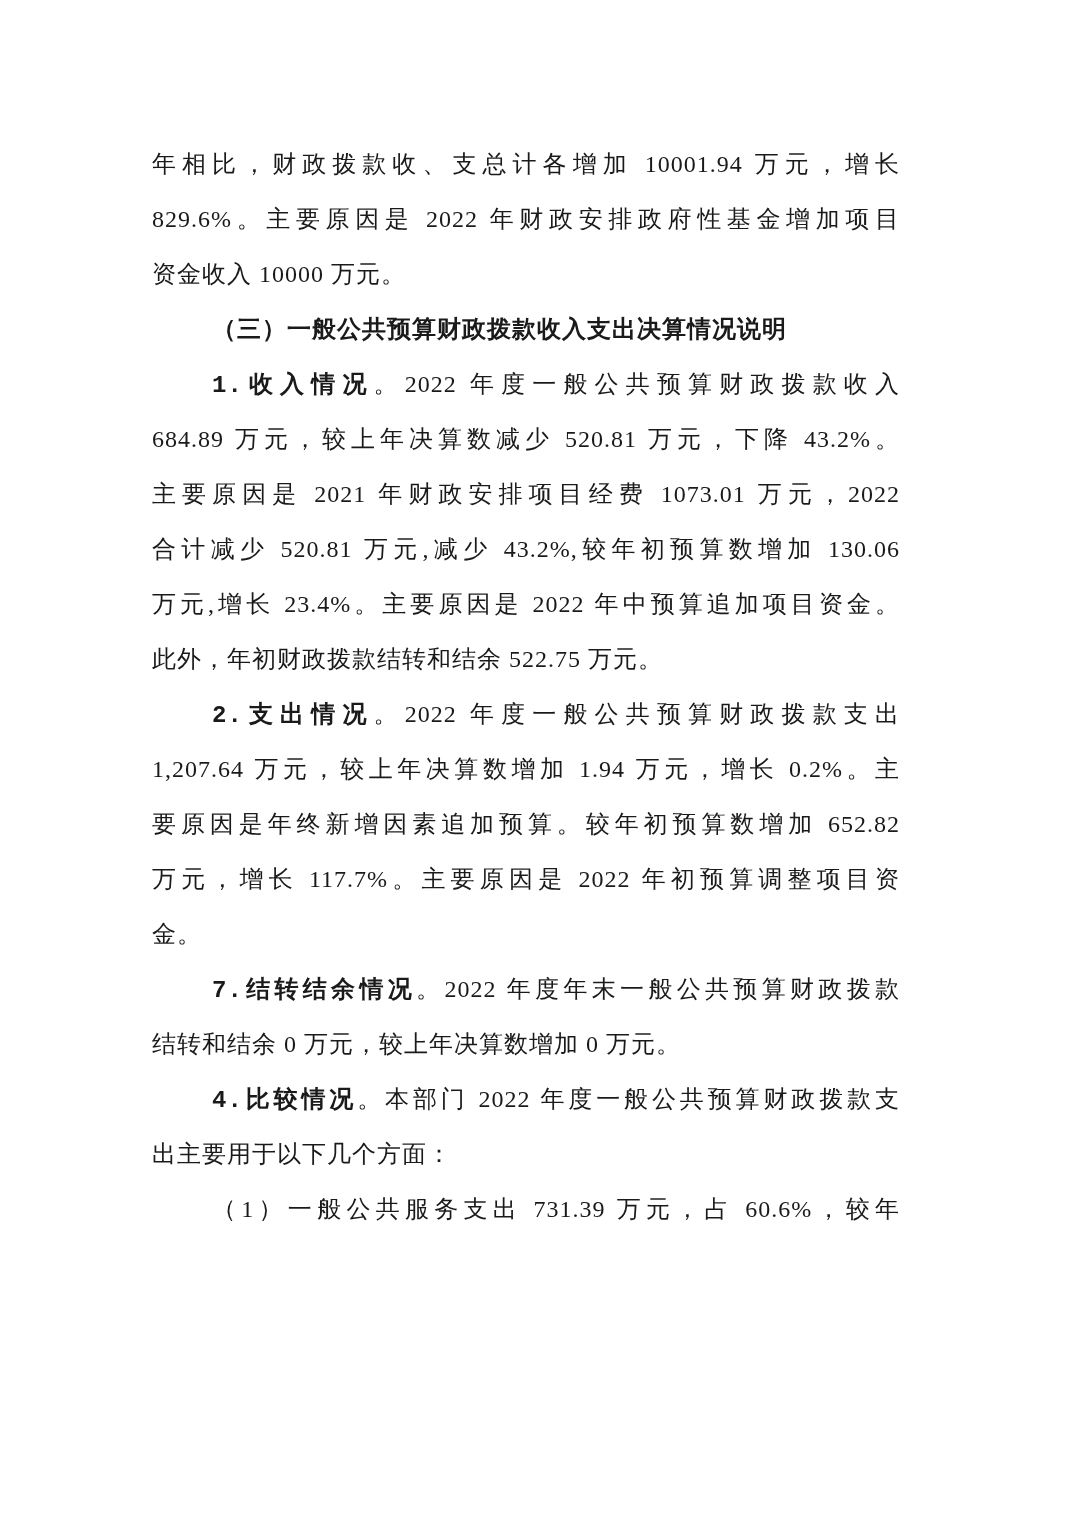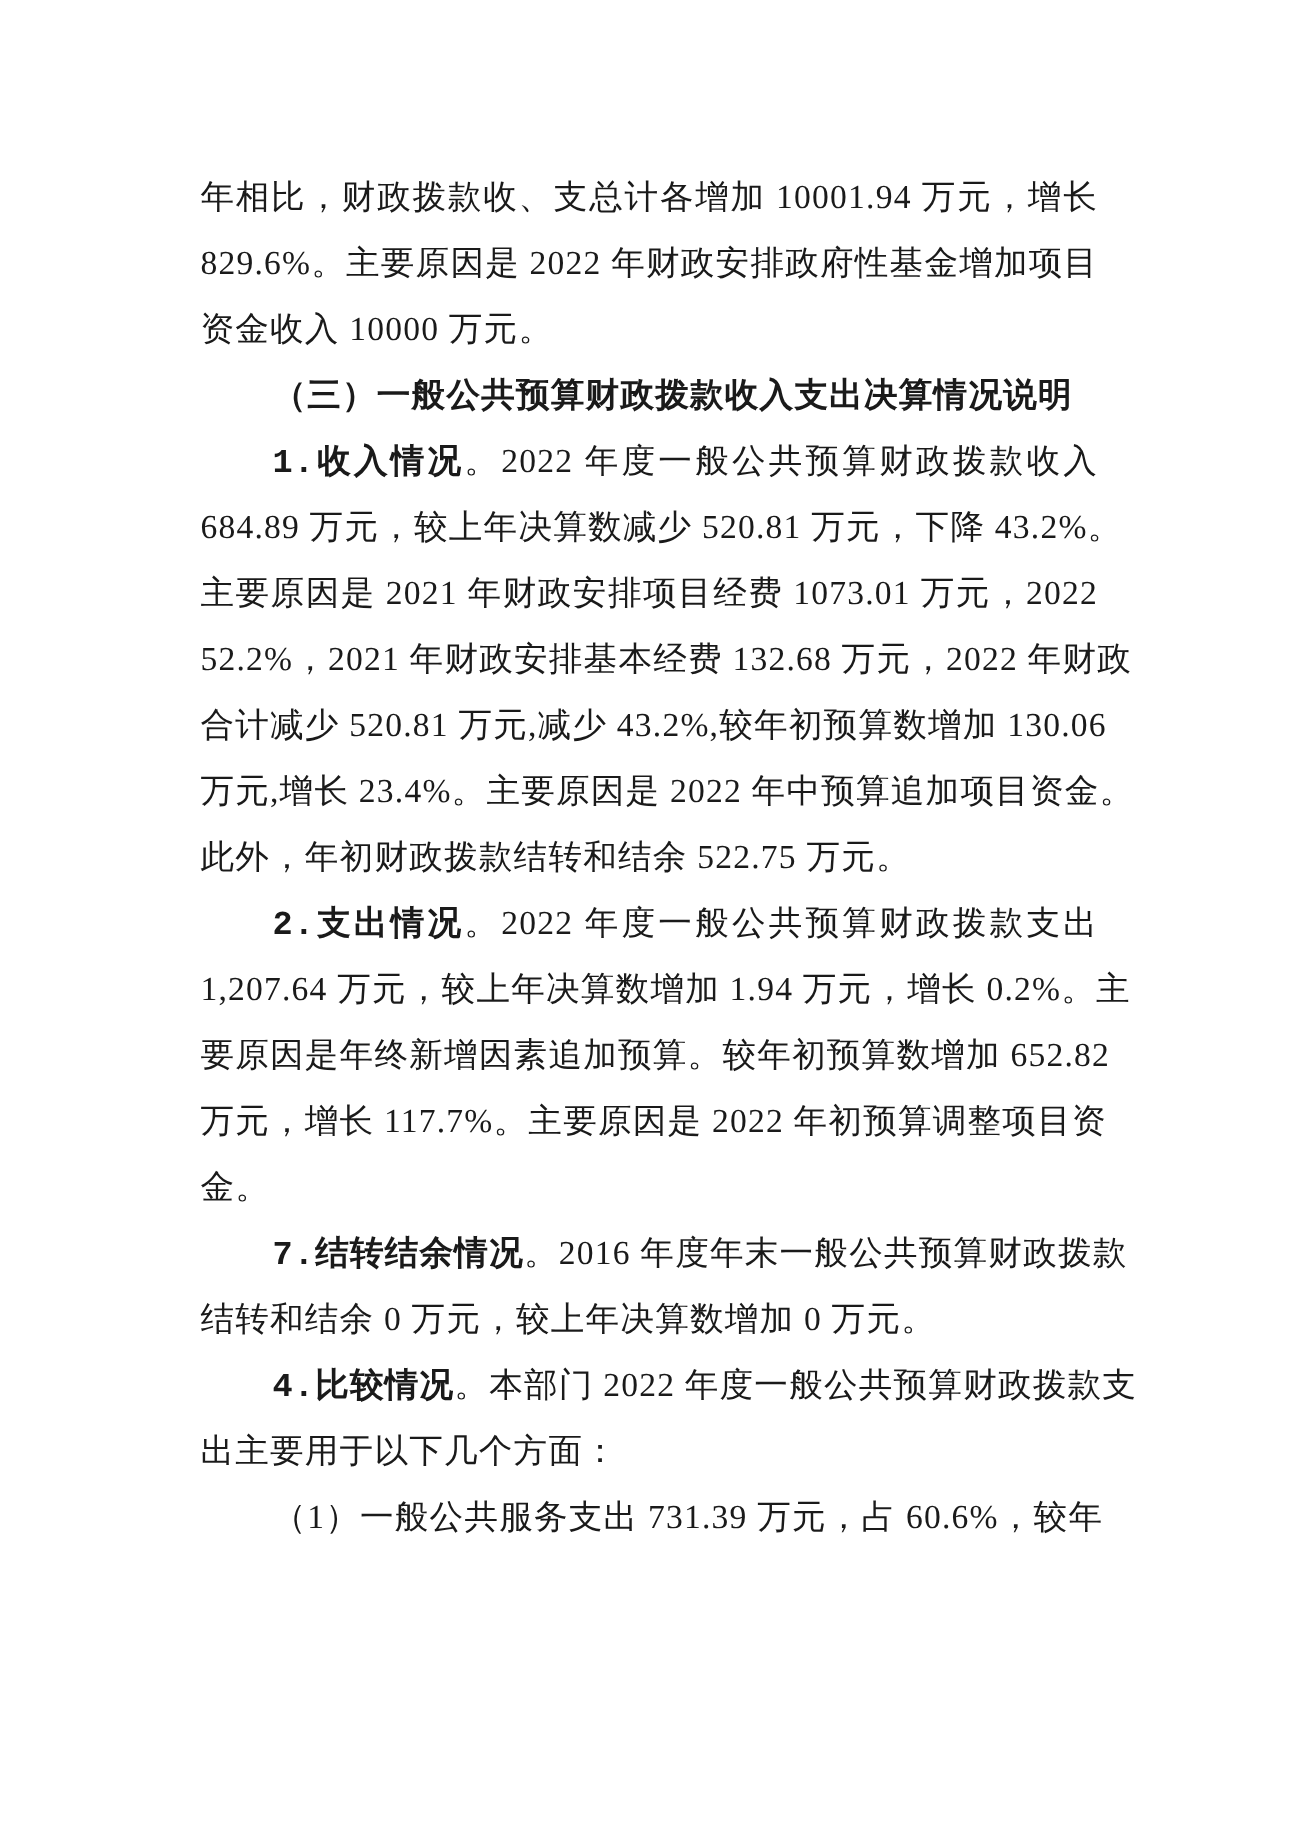--- a/index.html
+++ b/index.html
@@ -9,25 +9,25 @@
   }
   .page {
     position: relative;
     width: 1074px;
     height: 1520px;
     background: #ffffff;
     overflow: hidden;
   }
   .doc {
     position: absolute;
-    left: 167px;
+    left: 152px;
     top: 137px;
     width: 748px;
     font-family: "Liberation Serif", "DejaVu Serif", serif;
-    font-size: 28px;
+    font-size: 24px;
     color: #1a1a1a;
   }
   .line {
     height: 55px;
     line-height: 55px;
     white-space: nowrap;
     text-align: left;
     letter-spacing: 1px;
   }
   .line.fill {
@@ -47,28 +47,27 @@
 
 <div class="page">
   <div class="doc" id="doc" style="color: rgb(26, 26, 26);">
       <div class="line fill"><span>年相比，财政拨款收、支总计各增加 10001.94 万元，增长</span></div>
       <div class="line fill"><span>829.6%。主要原因是 2022 年财政安排政府性基金增加项目</span></div>
       <div class="line"><span>资金收入 10000 万元。</span></div>
       <div class="line indent"><span class="b">（三）一般公共预算财政拨款收入支出决算情况说明</span></div>
       <div class="line indent fill"><span class="b">1.收入情况</span><span>。2022 年度一般公共预算财政拨款收入</span></div>
       <div class="line fill"><span>684.89 万元，较上年决算数减少 520.81 万元，下降 43.2%。</span></div>
       <div class="line fill"><span>主要原因是 2021 年财政安排项目经费 1073.01 万元，2022</span></div>
-      <div class="line fill"><span>52.2%，2021 年财政安排基本经费 132.68 万元，2022 年财政</span></div>
       <div class="line fill"><span>合计减少 520.81 万元,减少 43.2%,较年初预算数增加 130.06</span></div>
       <div class="line fill"><span>万元,增长 23.4%。主要原因是 2022 年中预算追加项目资金。</span></div>
       <div class="line"><span>此外，年初财政拨款结转和结余 522.75 万元。</span></div>
       <div class="line indent fill"><span class="b">2.支出情况</span><span>。2022 年度一般公共预算财政拨款支出</span></div>
       <div class="line fill"><span>1,207.64 万元，较上年决算数增加 1.94 万元，增长 0.2%。主</span></div>
       <div class="line fill"><span>要原因是年终新增因素追加预算。较年初预算数增加 652.82</span></div>
       <div class="line fill"><span>万元，增长 117.7%。主要原因是 2022 年初预算调整项目资</span></div>
       <div class="line"><span>金。</span></div>
-      <div class="line indent fill"><span class="b">7.结转结余情况</span><span>。2016 年度年末一般公共预算财政拨款</span></div>
+      <div class="line indent fill"><span class="b">7.结转结余情况</span><span>。2022 年度年末一般公共预算财政拨款</span></div>
       <div class="line"><span>结转和结余 0 万元，较上年决算数增加 0 万元。</span></div>
       <div class="line indent fill"><span class="b">4.比较情况</span><span>。本部门 2022 年度一般公共预算财政拨款支</span></div>
       <div class="line"><span>出主要用于以下几个方面：</span></div>
       <div class="line indent fill"><span>（1）一般公共服务支出 731.39 万元，占 60.6%，较年</span></div>
     </div>
 </div>
 
 </body></html>

